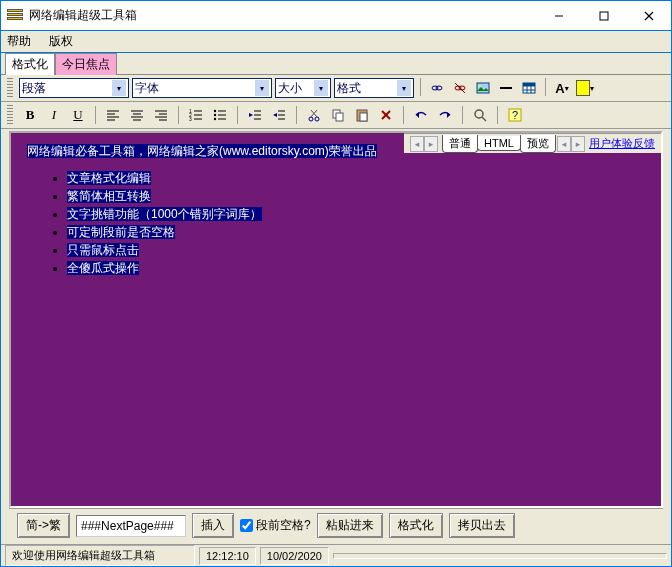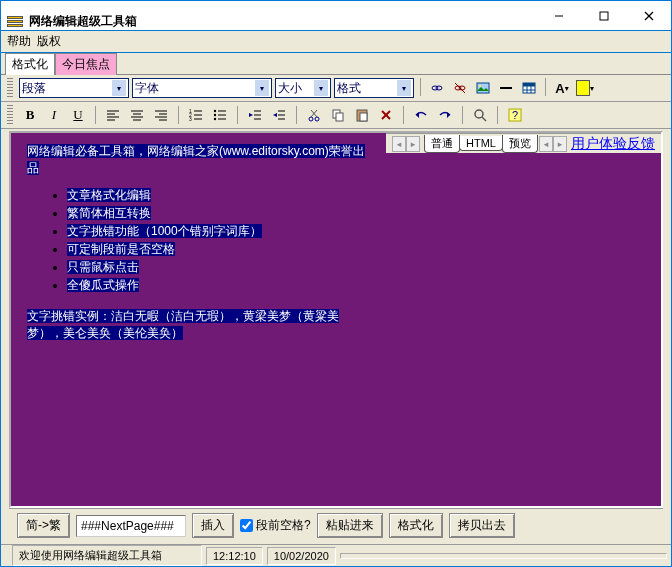--- a/index.html
+++ b/index.html
@@ -1,24 +1,24 @@
 <!DOCTYPE html>
 <html><head>
 <meta charset="utf-8">
 <style>
 * { box-sizing: border-box; margin: 0; padding: 0; }
 body { font-family: "Microsoft YaHei", SimSun, Arial, sans-serif; font-size: 12px; background: #fff; }
 .window { width: 672px; height: 567px; border: 1px solid #0078d7; background: #fff; position: relative; display: flex; flex-direction: column; }
-.titlebar { height: 30px; background: #fff; display: flex; align-items: flex-end; padding: 0 0 0 6px; border-bottom: 1px solid #0078d7; font-weight: bold; }
+.titlebar { height: 30px; background: #fff; display: flex; align-items: center; padding: 0 0 0 6px; border-bottom: 1px solid #0078d7; }
 .titlebar-icon { width: 16px; height: 14px; margin-right: 6px; }
 .titlebar-icon div { height: 3px; background: #f0c000; margin-bottom: 1px; border: 1px solid #555; }
 .titlebar-title { flex: 1; font-size: 12px; }
 .titlebar-btns { display: flex; }
 .titlebar-btn { width: 45px; height: 29px; display: flex; align-items: center; justify-content: center; font-size: 12px; background: #fff; }
-.menubar { height: 22px; background: #ece9d8; display: flex; align-items: center; padding: 0 6px; gap: 6px; border-bottom: 1px solid #0078d7; }
+.menubar { height: 22px; background: #ece9d8; display: flex; align-items: center; padding: 0 6px; gap: 18px; border-bottom: 1px solid #0078d7; }
 .menubar span { font-size: 12px; }
 .tabbar1 { height: 22px; background: #ece9d8; display: flex; align-items: flex-end; padding: 0 4px; border-bottom: 1px solid #888; }
 .tab1 { border: 1px solid #888; border-bottom: none; background: #f9a8d4; padding: 2px 6px; font-size: 12px; margin-right: 0; position: relative; top: 1px; }
 .tab1.active { background: #fff; }
 .toolbar { background: #ece9d8; padding: 3px 6px; border-bottom: 1px solid #999; display: flex; align-items: flex-start; gap: 3px; flex-wrap: wrap; }
 .toolbar-row2 { background: #ece9d8; padding: 3px 6px; border-bottom: 1px solid #999; display: flex; align-items: center; gap: 4px; }
 .combo { border: 1px solid #0a246a; background: #fff; height: 20px; display: flex; align-items: center; font-size: 12px; padding: 0 2px; color: #005; }
 .combo-arrow { width: 14px; height: 16px; background: #c8d8f0; display: inline-flex; align-items: center; justify-content: center; margin-left: 2px; font-size: 8px; }
 .tb-sep { width: 1px; height: 18px; background: #999; margin: 0 3px; }
 .tb-btn { width: 20px; height: 20px; border: 1px solid transparent; display: inline-flex; align-items: center; justify-content: center; font-size: 11px; }
@@ -30,28 +30,28 @@
 .editor-content { flex: 1; padding: 10px 16px; overflow: auto; }
 .editor-content .line { margin-bottom: 2px; }
 .hl { background: #000080; color: #fff; }
 .editor-content ul { margin: 10px 0 14px 40px; }
 .editor-content li { list-style: disc; margin-bottom: 1px; }
 .editor-tabs { height: 20px; background: #ece9d8; display: flex; align-items: center; padding: 0 6px; border-top: 1px solid #999; gap: 0; }
 .etab { border: 1px solid #555; border-radius: 0 0 4px 4px; padding: 1px 6px; font-size: 11px; background: #fff; border-top: none; margin-right: -1px; }
 .etab.active { background: #fff; font-weight: normal; }
 .etab-scroll { display: flex; gap: 0; margin-right: 4px; }
 .etab-scroll span { width: 14px; height: 16px; border: 1px solid #aaa; background: #eee; display: inline-flex; align-items: center; justify-content: center; font-size: 9px; color: #888; }
-.feedback { margin-left: auto; color: #00f; text-decoration: underline; font-size: 14px; }
+.feedback { margin-left: auto; color: #00f; text-decoration: underline; font-size: 11px; }
 .bottom-bar { background: #ece9d8; padding: 4px 8px; display: flex; align-items: center; gap: 6px; border-top: 1px solid #999; }
 .btn { border: 1px solid #888; background: #ece9d8; padding: 3px 8px; font-size: 12px; box-shadow: 1px 1px 0 #fff inset, -1px -1px 0 #888 inset; }
 .text-input { border: 1px inset #ccc; background: #fff; padding: 2px 4px; font-size: 12px; width: 110px; height: 22px; }
 .checkbox-wrap { display: flex; align-items: center; gap: 3px; font-size: 12px; }
 .statusbar { height: 22px; background: #ece9d8; border-top: 1px solid #999; display: flex; align-items: center; padding: 0 4px; gap: 4px; }
 .status-cell { border: 1px inset #fff; padding: 2px 6px; font-size: 11px; background: #ece9d8; }
-.status-main { flex: 0 0 auto; width: 190px; margin-left: 7px; }
+.status-main { flex: 0 0 auto; width: 190px; }
 svg { display: block; }
 </style>
 </head>
 <body>
 
 <div class="window">
 
   <div class="titlebar">
     <div class="titlebar-icon">
         <div></div>
@@ -293,21 +293,20 @@
       <div class="editor-content">
         <div class="line"><span class="hl">网络编辑必备工具箱，网络编辑之家(www.editorsky.com)荣誉出品 </span></div>
         <ul>
           <li><span class="hl">文章格式化编辑</span></li>
           <li><span class="hl">繁简体相互转换</span></li>
           <li><span class="hl">文字挑错功能（1000个错别字词库）</span></li>
           <li><span class="hl">可定制段前是否空格</span></li>
           <li><span class="hl">只需鼠标点击</span></li>
           <li><span class="hl">全傻瓜式操作</span></li>
         </ul>
-        <div class="line"><span class="hl">文字挑错实例：洁白无暇（洁白无瑕），黄梁美梦（黄粱美梦），美仑美奂（美伦美奂） </span></div>
       </div>
       <div class="editor-tabs">
         <div class="etab-scroll">
           <span>◂</span>
           <span>▸</span>
         </div>
         <div class="etab active">普通</div>
         <div class="etab">HTML</div>
         <div class="etab">预览</div>
         <div class="etab-scroll" style="margin-left:2px">

